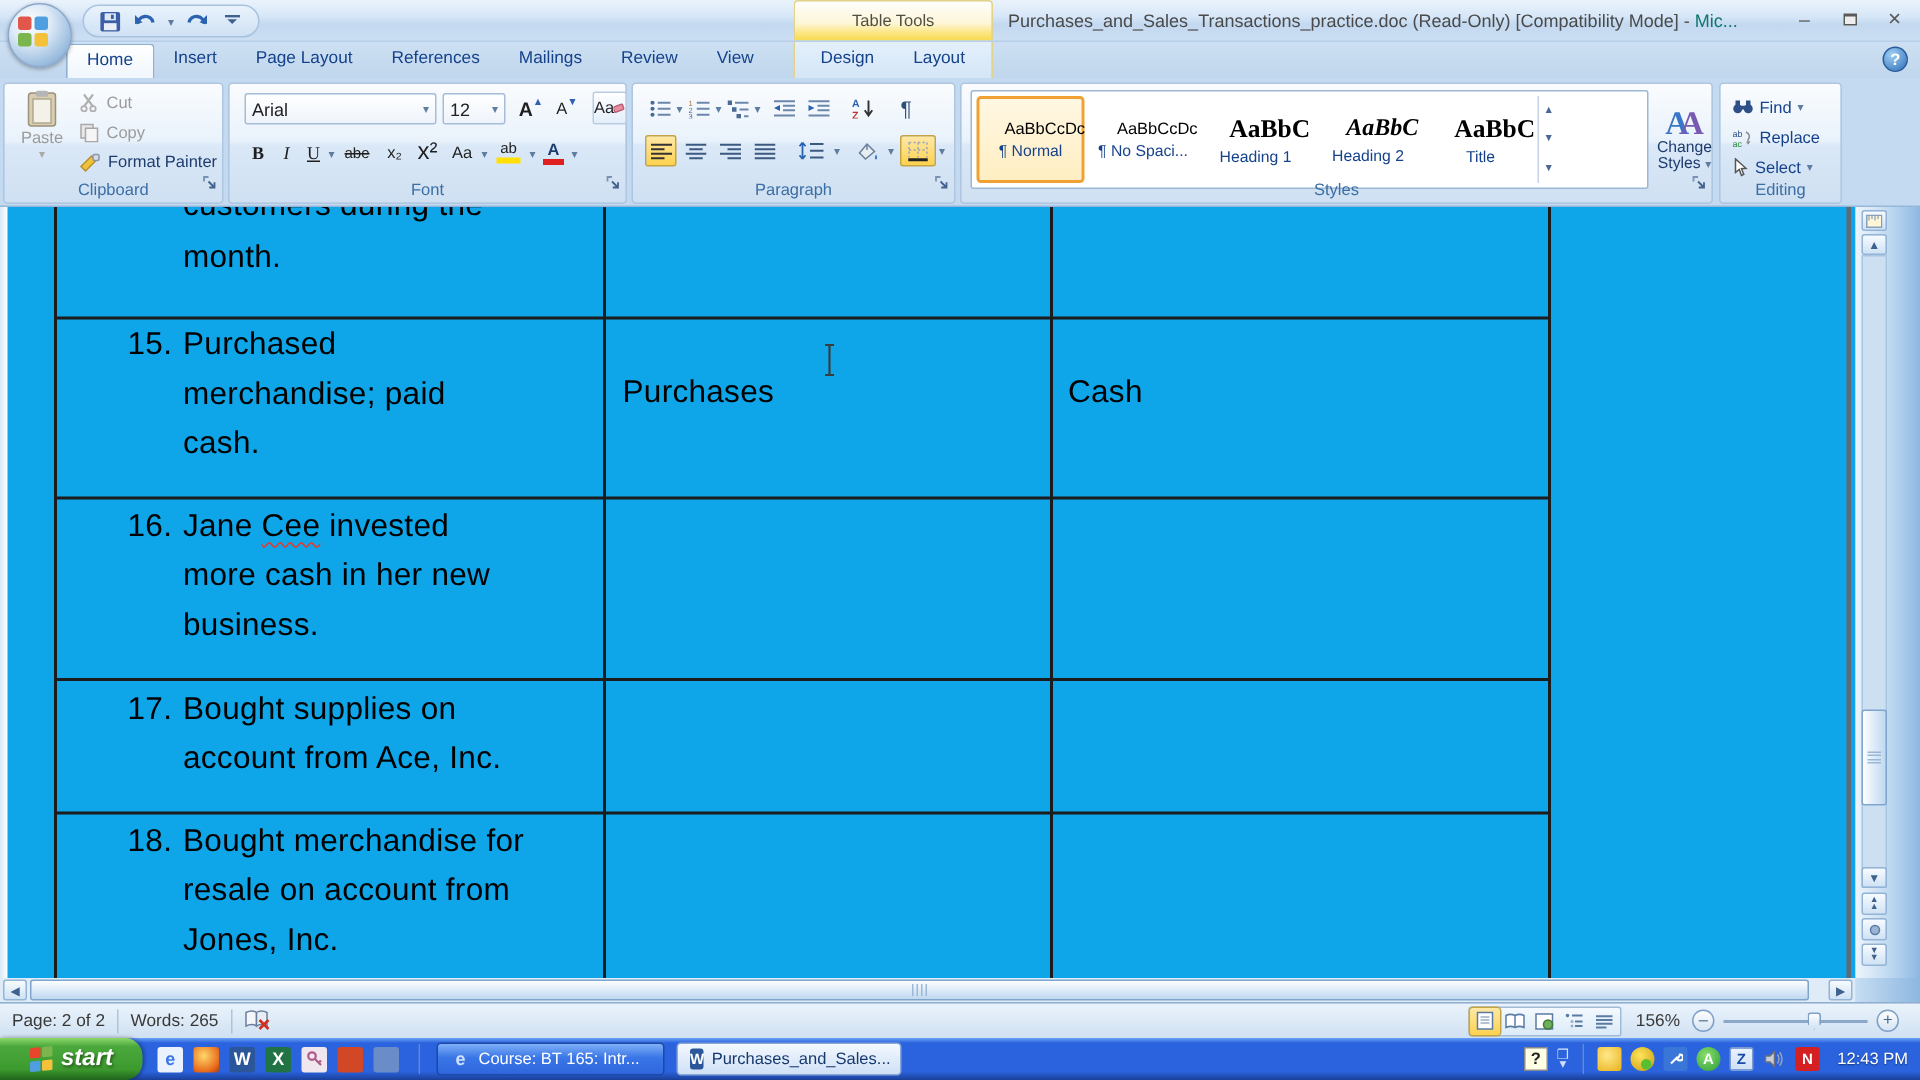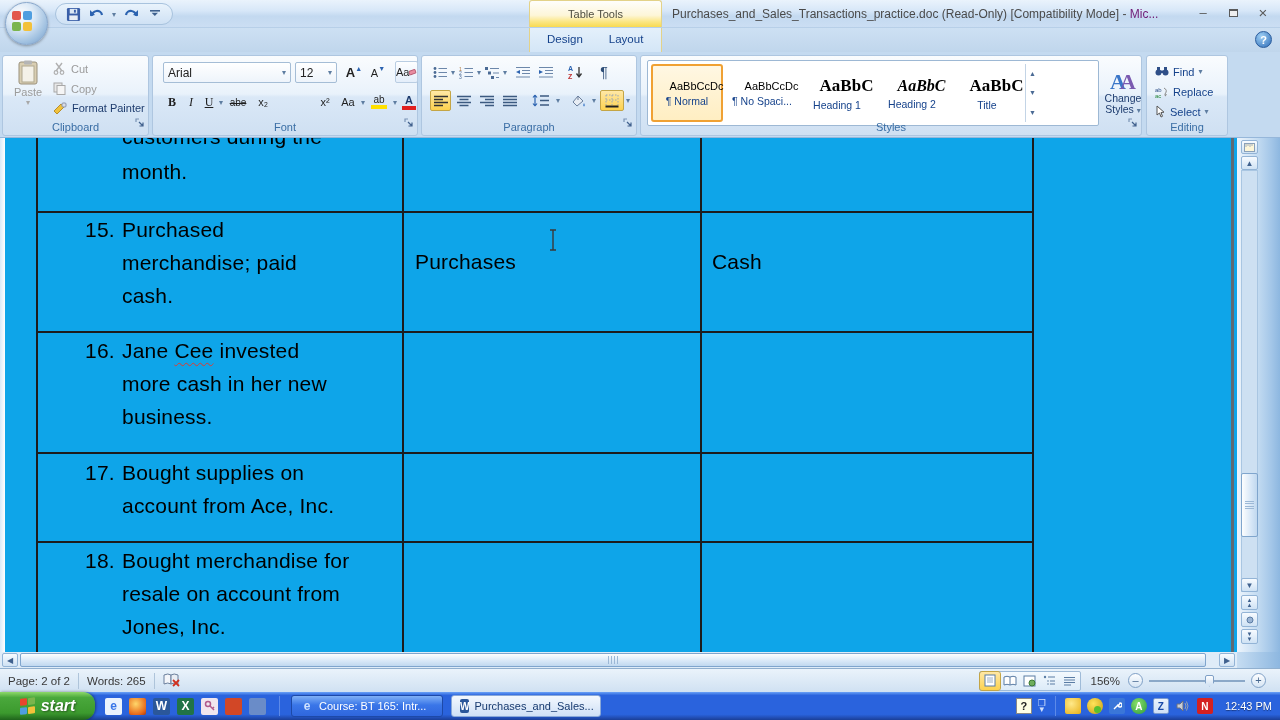--- a/index.html
+++ b/index.html
@@ -17,21 +17,21 @@
     border:1px solid #8aa8cc; box-shadow:0 1px 3px rgba(0,0,0,.35); z-index:30; }
   .orbgrid { left:12px; top:11px; width:20px; height:20px; display:grid; grid-template-columns:9px 9px; grid-gap:2px; z-index:31; }
   .orbgrid i { width:9px; height:9px; border-radius:2px; display:block; }
   .qat { left:55px; top:3px; height:22px; display:flex; align-items:center; gap:6px;
     padding:0 8px; background:linear-gradient(180deg,#e9f3fc,#cfe1f4); border:1px solid #a8c3de; border-radius:11px; }
   .qbtn { width:18px; height:18px; display:flex; align-items:center; justify-content:center; }
   .ttools-hdr { left:529px; top:0; width:133px; height:27px; text-align:center; font-size:11px; color:#4e4e42; line-height:26px;
     background:linear-gradient(180deg,#fefefc 0%,#fdf6d8 55%,#fbe683 80%,#f8da51 100%);
     border:1px solid #e3d289; border-bottom:none; border-radius:3px 3px 0 0; }
   .wintitle { left:672px; top:7px; font-size:12px; color:#4a4a4a; white-space:nowrap; }
-  .wintitle .app { color:#701a75; }
+  .wintitle .app { color:#0f766e; }
   .winbtns { right:8px; top:5px; display:flex; gap:12px; align-items:center; }
   .winbtn { width:18px; height:15px; display:flex; align-items:center; justify-content:center; color:#5a5a5a; font-size:13px; }
   .restore-glyph { width:9px; height:8px; border:1px solid #5a5a5a; border-top:2px solid #5a5a5a; background:#eee; }
 
   
   .tabrow { left:0; top:28px; width:1280px; height:24px;
     background:linear-gradient(180deg,#cde0f3,#c0d6ec); }
   .ctxzone { left:529px; top:28px; width:133px; height:24px; background:linear-gradient(180deg,#e4f0fb,#d4e6f7);
     border-left:1px solid #e3d289; border-right:1px solid #e3d289; }
   .tabs { left:44px; top:28px; height:24px; display:flex; }
@@ -183,20 +183,29 @@
   <div class="abs winbtns">
     <span class="winbtn">–</span>
     <span class="winbtn">
         <span class="restore-glyph"></span>
       </span>
     <span class="winbtn" style="font-size:15px">×</span>
   </div>
 
   <div class="abs tabrow"></div>
   <div class="abs ctxzone"></div>
+  <div class="abs tabs">
+    <span class="tab on">Home</span>
+    <span class="tab">Insert</span>
+    <span class="tab">Page Layout</span>
+    <span class="tab">References</span>
+    <span class="tab">Mailings</span>
+    <span class="tab">Review</span>
+    <span class="tab">View</span>
+  </div>
   <div class="abs ctxtabs">
     <span class="tab">Design</span>
     <span class="tab">Layout</span>
   </div>
   <div class="abs helpbtn">?</div>
 
   <div class="abs ribbon">
 
     <div class="grp" style="left:2px;width:147px;">
       <div class="abs" style="left:6px;top:4px;width:38px;height:58px;display:flex;flex-direction:column;align-items:center;">
@@ -262,21 +271,21 @@
             <rect x="0" y="2" width="7" height="4" rx="1" fill="#e88ca0" stroke="#b85a72" transform="rotate(-20 4 4)"></rect>
           </svg>
       </div>
       <div class="abs" style="left:10px;top:36px;display:flex;align-items:center;gap:2px;">
         <span class="sbtn glyph" style="width:18px;height:20px;font-weight:bold;font-family:'Liberation Serif',serif;">B</span>
         <span class="sbtn glyph" style="width:16px;height:20px;font-style:italic;font-family:'Liberation Serif',serif;">I</span>
         <span class="sbtn glyph" style="width:16px;height:20px;text-decoration:underline;font-family:'Liberation Serif',serif;">U</span>
         <span class="darrow">▾</span>
         <span class="sbtn glyph" style="width:26px;height:20px;text-decoration:line-through;font-size:10px;">abe</span>
         <span class="sbtn glyph" style="width:20px;height:20px;font-size:11px;">x₂</span>
-        <span class="sbtn glyph" style="width:20px;height:20px;font-size:11px;margin-left:40px;">x²</span>
+        <span class="sbtn glyph" style="width:20px;height:20px;font-size:16px;">x²</span>
         <span class="sbtn glyph" style="width:22px;height:20px;font-size:11px;">Aa</span>
         <span class="darrow">▾</span>
         <span class="sbtn" style="width:24px;height:20px;flex-direction:column;">
           <span class="glyph" style="font-size:10px;line-height:10px;">ab</span>
           <span style="width:16px;height:4px;background:#ffe000;display:block;"></span>
         </span>
         <span class="darrow">▾</span>
         <span class="sbtn" style="width:20px;height:20px;flex-direction:column;">
           <span class="glyph" style="font-size:11px;line-height:11px;font-weight:bold;color:#1e3c6e;">A</span>
           <span style="width:14px;height:4px;background:#e02020;display:block;"></span>

